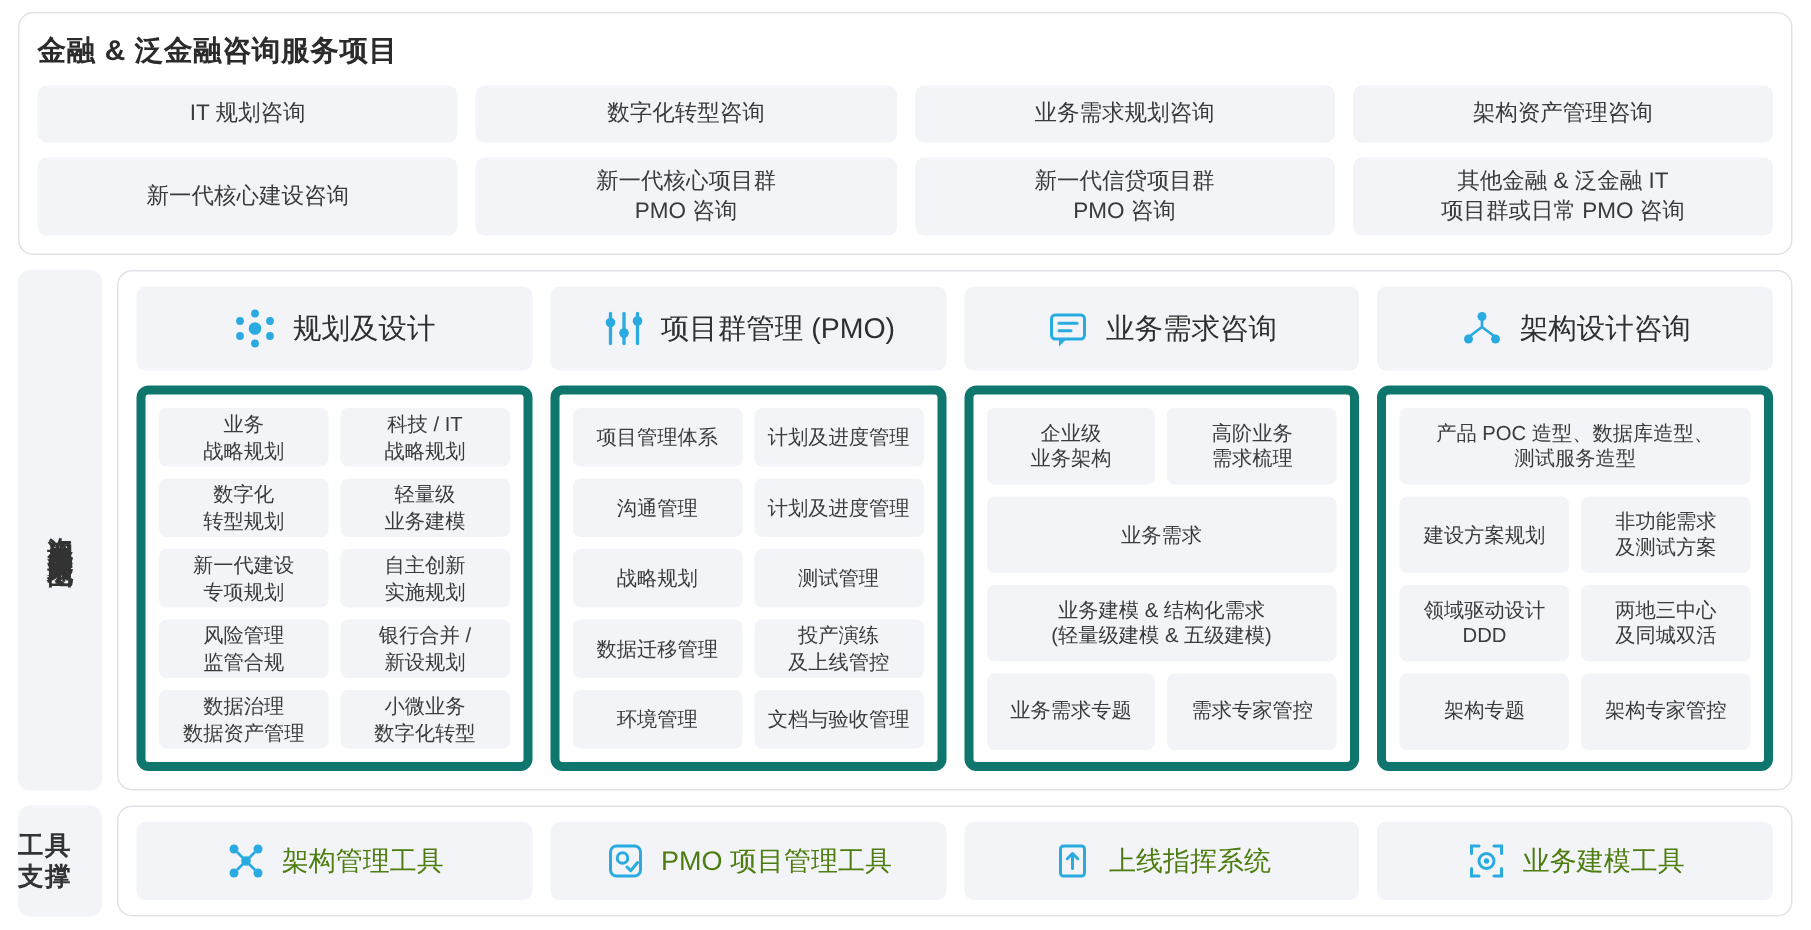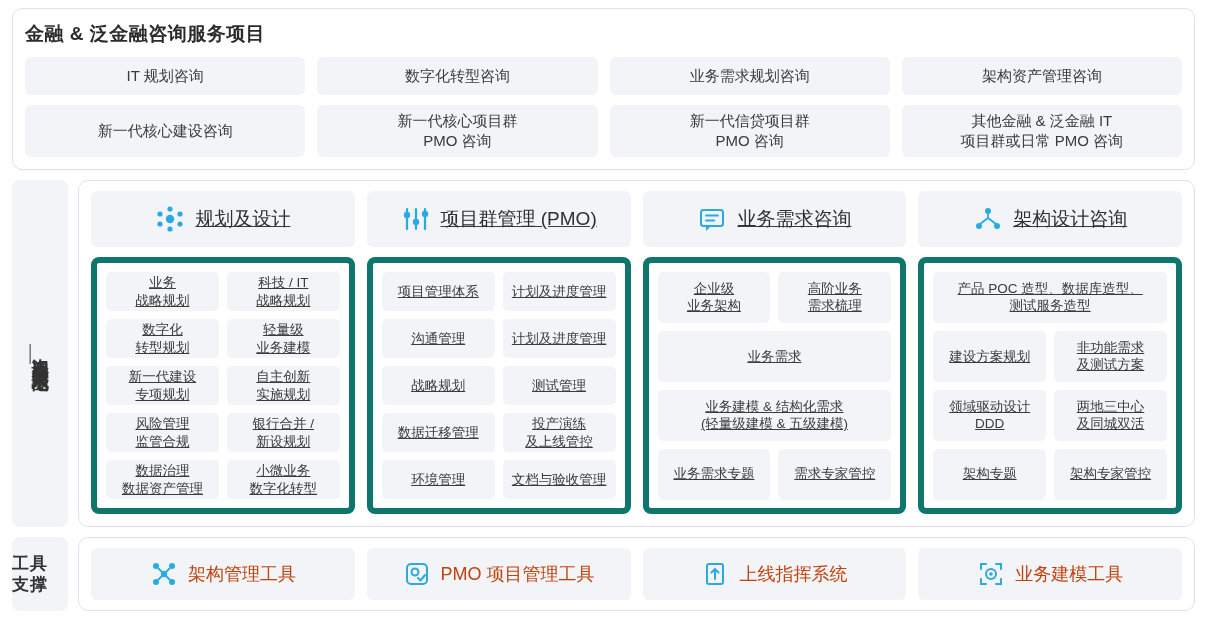--- a/index.html
+++ b/index.html
@@ -59,21 +59,20 @@
     white-space: pre-line;
   }
   .top-row-1 .top-cell { height: 38px; }
   .top-row-2 .top-cell { height: 52px; }
 
   
   .mid-wrap {
     display: flex;
     gap: 10px;
     margin-top: 10px;
-    text-decoration: underline;
   }
   .mid-label {
     width: 56px;
     flex: 0 0 56px;
     background: #f2f4f7;
     border-radius: 8px;
     display: flex;
     align-items: center;
     justify-content: center;
     font-size: 17px;
@@ -184,21 +183,21 @@
   .tool-cell {
     flex: 1 1 0;
     background: #f2f4f7;
     border-radius: 6px;
     height: 52px;
     display: flex;
     align-items: center;
     justify-content: center;
     gap: 10px;
     font-size: 18px;
-    color: #c2410c;
+    color: #4d7c0f;
   }
   .tool-cell .icon-box {
     width: 28px;
     height: 28px;
     display: flex;
     align-items: center;
     justify-content: center;
   }
   svg { display: block; }
 </style>

